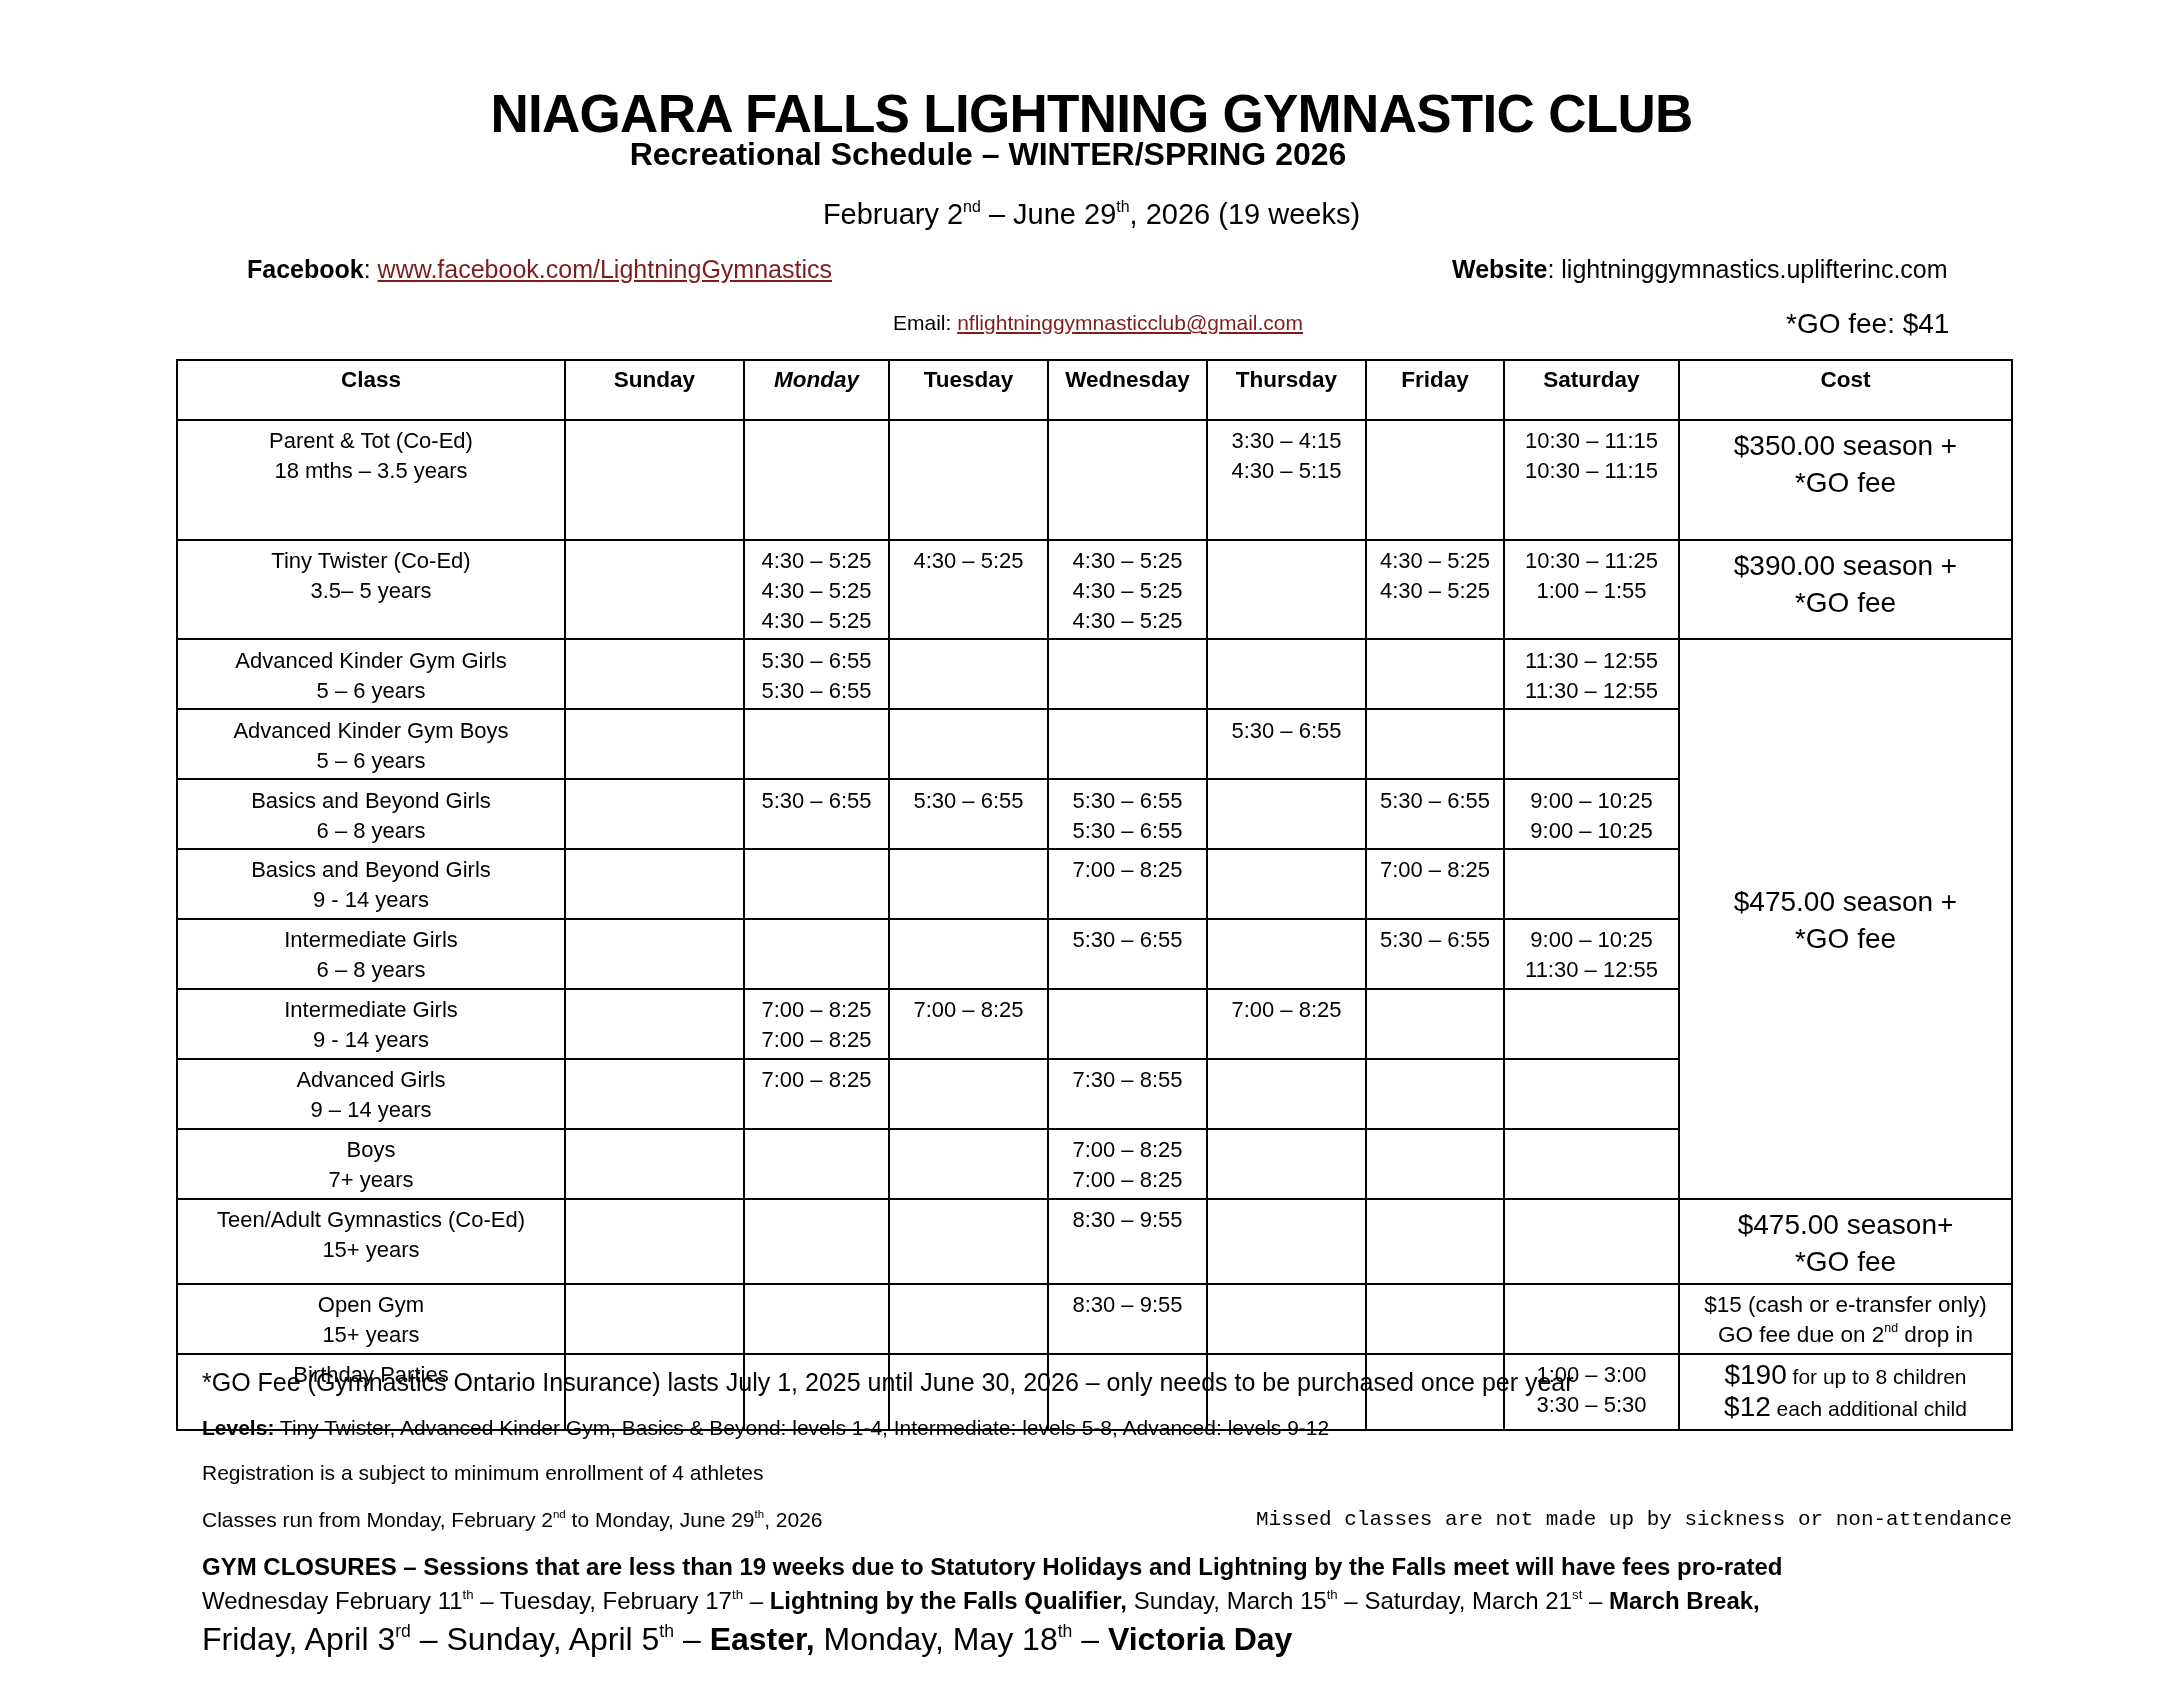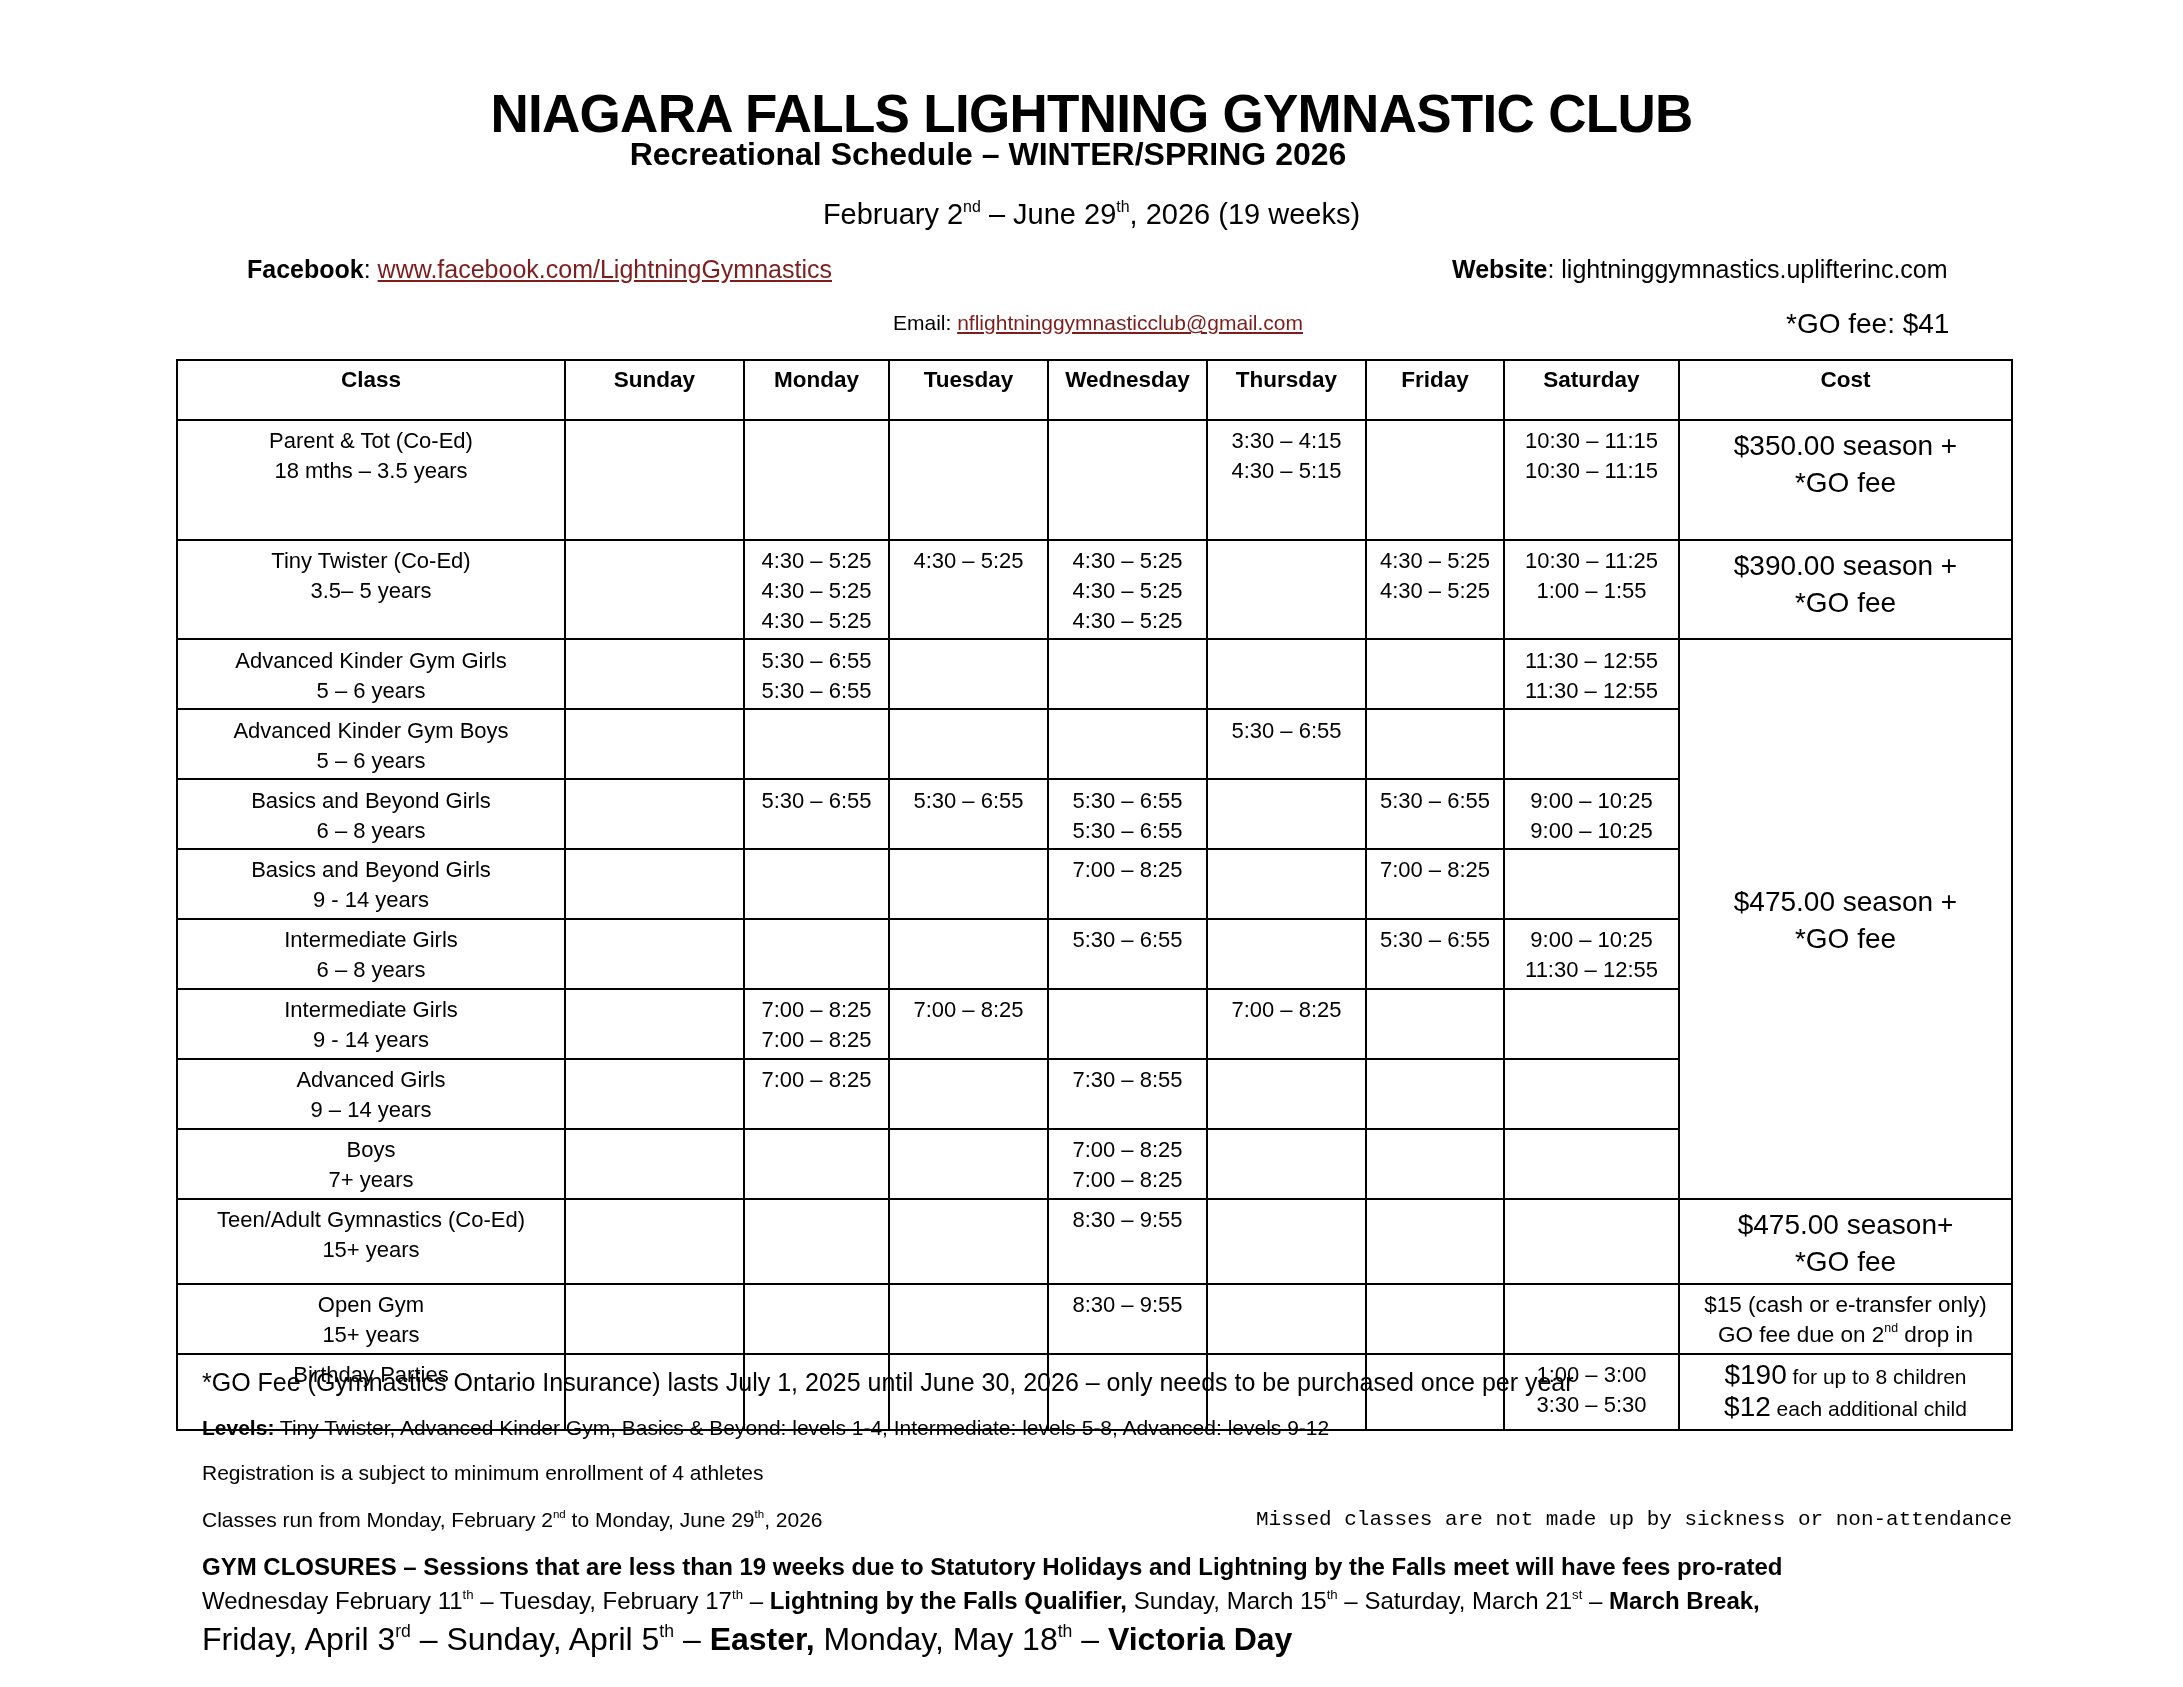--- a/index.html
+++ b/index.html
@@ -72,21 +72,21 @@
       <col style="width:159px">
         <col style="width:159px">
         <col style="width:138px">
         <col style="width:175px">
         <col style="width:333px">
     </colgroup>
     <thead>
       <tr id="header-row">
           <th style="height: 51px;">Class</th>
           <th style="height: 51px;">Sunday</th>
-          <th style="height: 51px;">Monday</th>
+          <th style="height: 51px; font-style: italic;">Monday</th>
           <th style="height: 51px;">Tuesday</th>
           <th style="height: 51px;">Wednesday</th>
           <th style="height: 51px;">Thursday</th>
           <th style="height: 51px;">Friday</th>
           <th style="height: 51px;">Saturday</th>
           <th style="height: 51px;">Cost</th>
         </tr>
     </thead>
     <tbody id="tbody">
         <tr style="height: 120px;">

